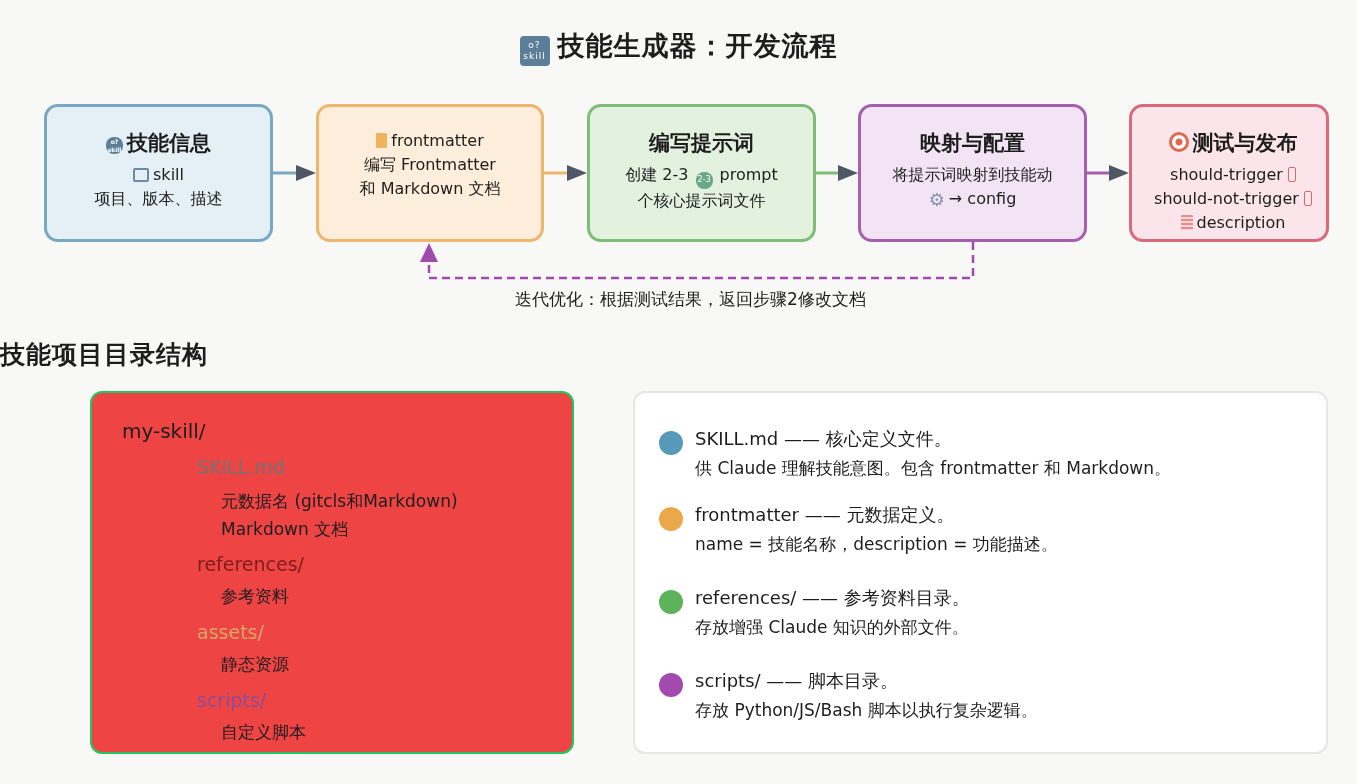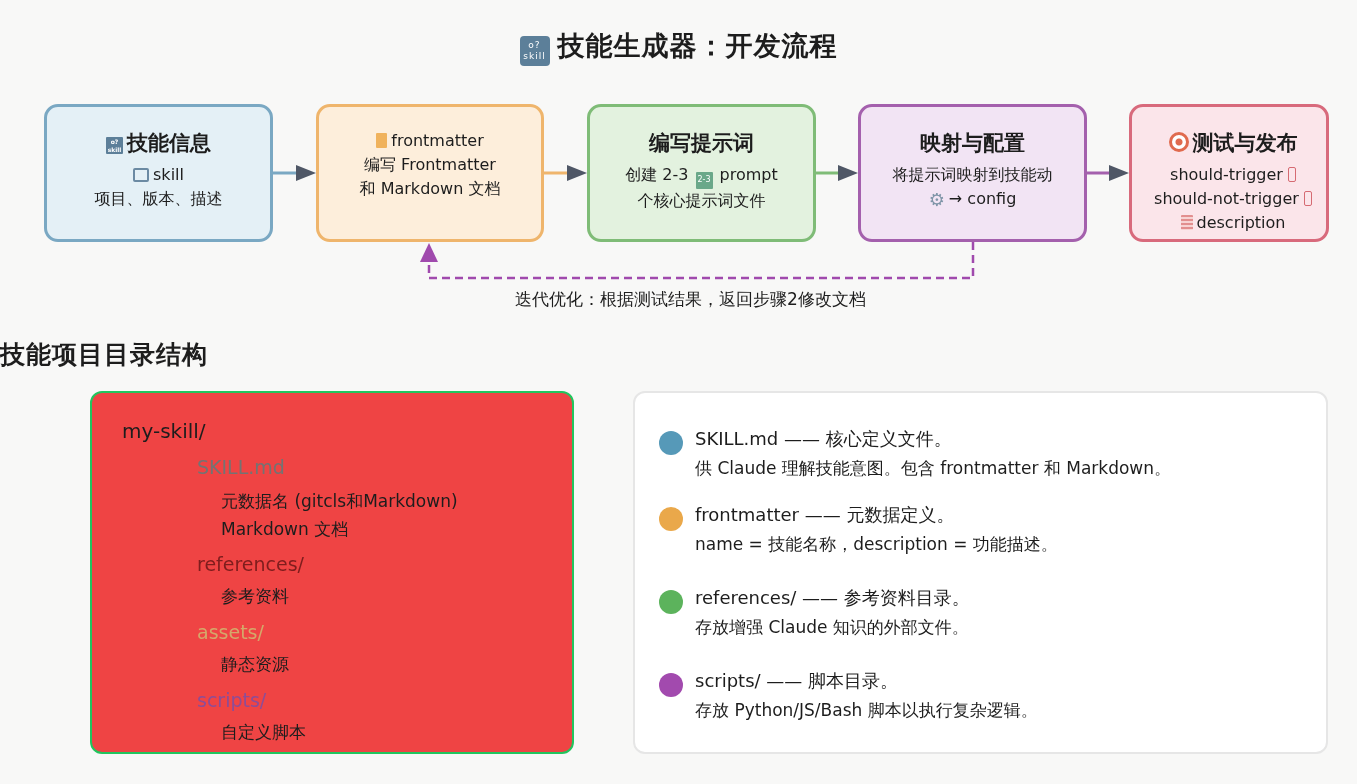--- a/index.html
+++ b/index.html
@@ -13,21 +13,21 @@
   .step .head { font-size: 21px; font-weight: bold; margin-bottom: 6px; }
   .step .line { font-size: 16px; line-height: 24px; }
   .step .ico { display: inline-block; vertical-align: -2px; margin-right: 4px; }
 
   .s1 { left: 44px; width: 229px; background: #e4f0f6; border-color: #7aa8c3; }
   .s2 { left: 316px; width: 228px; background: #fdeedb; border-color: #efb56c; }
   .s3 { left: 587px; width: 229px; background: #e3f2df; border-color: #7fbc77; }
   .s4 { left: 858px; width: 229px; background: #f2e4f4; border-color: #a460ad; }
   .s5 { left: 1129px; width: 200px; background: #fbe5ea; border-color: #d86a7c; padding-left: 8px; }
 
-  .sq { display: inline-block; width: 17px; height: 17px; border-radius: 1px; font-size: 6px; color: #fff; line-height: 8px; padding-top: 1px; vertical-align: -2px; margin-right: 4px; }
+  .sq { display: inline-block; width: 17px; height: 17px; border-radius: 8px; font-size: 6px; color: #fff; line-height: 8px; padding-top: 1px; vertical-align: -2px; margin-right: 4px; }
 
   svg.overlay { position: absolute; left: 0; top: 0; }
 
   .loop-label { position: absolute; top: 288px; left: 0; width: 1357px; text-align: center; font-size: 17px; padding-left: 24px; }
 
   .sec-title { position: absolute; top: 338px; left: 0; width: 1357px; text-align: left; font-size: 25px; font-weight: bold; letter-spacing: 1px; }
 
   .tree { position: absolute; left: 90px; top: 391px; width: 484px; height: 363px; background: #ef4444; border: 2px solid #22c55e; border-radius: 12px; }
   .tree .root { position: absolute; left: 30px; top: 26px; font-size: 20px; }
   .tnode { position: absolute; font-size: 19px; white-space: nowrap; }

